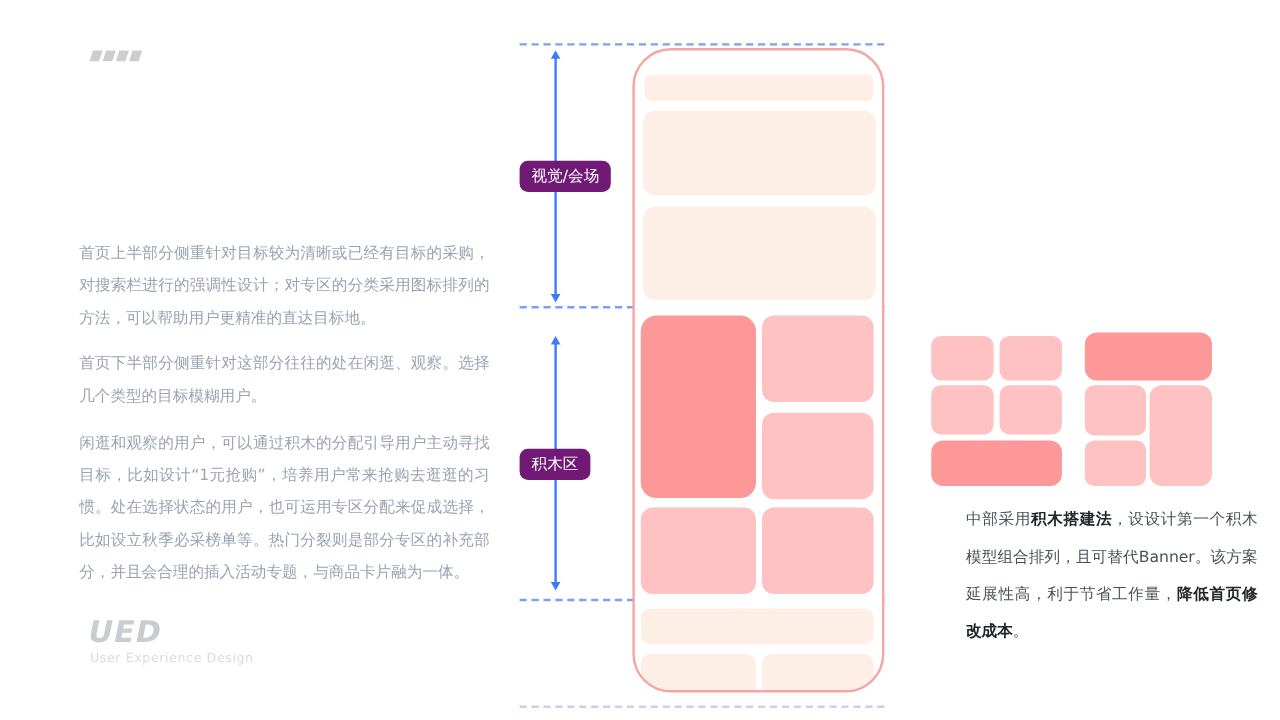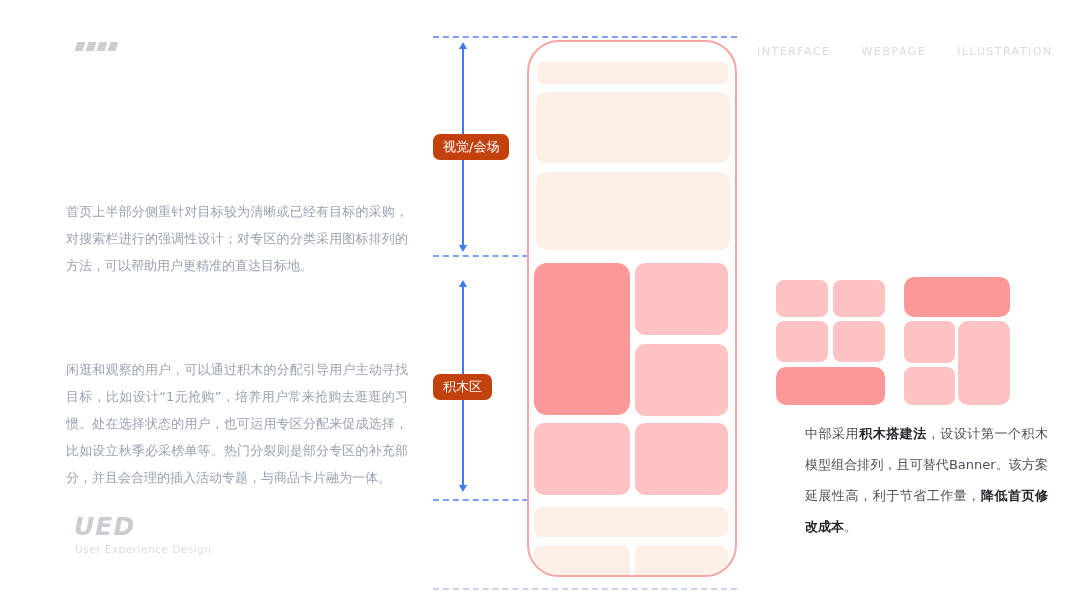--- a/index.html
+++ b/index.html
@@ -49,21 +49,21 @@
   .ph-c3  { left:106px;top:503px; width:93px;  height:50px; border-radius:8px; }
 
   .arrow { position:absolute; left:462px; width:2px; background:#3E7BF6; }
   .arrow-1 { top:48px; height:198px; }
   .arrow-2 { top:286px; height:200px; }
   .ah { position:absolute; left:-3px; width:0; height:0;
         border-left:4px solid transparent; border-right:4px solid transparent; }
   .ah-up   { top:-6px; border-bottom:7px solid #3E7BF6; }
   .ah-down { bottom:-6px; border-top:7px solid #3E7BF6; }
 
-  .seclabel { position:absolute; left:433px; background:#c2410c; color:#fff;
+  .seclabel { position:absolute; left:433px; background:#701a75; color:#fff;
               font-size:13px; font-weight:500; padding:4px 10px; border-radius:7px;
               white-space:nowrap; }
   .sl-1 { top:134px; } .sl-2 { top:374px; }
 
   
   .nav { position:absolute; left:757px; top:45px; display:flex; gap:31px;
          font-size:11px; letter-spacing:1.5px; color:#DADADA; }
 
   .rg { position:absolute; border-radius:8px; }
   .a1 { left:776px; top:280px; width:52px;  height:37px; }
@@ -87,20 +87,21 @@
 
   <div class="marks">
     <div class="mark"></div>
     <div class="mark"></div>
     <div class="mark"></div>
     <div class="mark"></div>
   </div>
 
 
   <p class="para p1">首页上半部分侧重针对目标较为清晰或已经有目标的采购，对搜索栏进行的强调性设计；对专区的分类采用图标排列的方法，可以帮助用户更精准的直达目标地。</p>
+  <p class="para p2">首页下半部分侧重针对这部分往往的处在闲逛、观察。选择几个类型的目标模糊用户。</p>
   <p class="para p3">闲逛和观察的用户，可以通过积木的分配引导用户主动寻找目标，比如设计“1元抢购”，培养用户常来抢购去逛逛的习惯。处在选择状态的用户，也可运用专区分配来促成选择，比如设立秋季必采榜单等。热门分裂则是部分专区的补充部分，并且会合理的插入活动专题，与商品卡片融为一体。</p>
 
   <div class="ued">UED</div>
   <div class="ued-sub">User Experience Design</div>
 
   <div class="dash dash-1"></div>
   <div class="dash dash-2"></div>
   <div class="dash dash-3"></div>
   <div class="dash dash-4"></div>
 
@@ -123,25 +124,20 @@
     <div class="ah ah-down"></div>
   </div>
   <div class="arrow arrow-2">
     <div class="ah ah-up"></div>
     <div class="ah ah-down"></div>
   </div>
 
   <div class="seclabel sl-1">视觉/会场</div>
   <div class="seclabel sl-2">积木区</div>
 
-  <div class="nav">
-    <span>INTERFACE</span>
-    <span>WEBPAGE</span>
-    <span>ILLUSTRATION</span>
-  </div>
 
   <div class="rg pinkL a1"></div>
   <div class="rg pinkL a2"></div>
   <div class="rg pinkL a3"></div>
   <div class="rg pinkL a4"></div>
   <div class="rg pinkD a5"></div>
   <div class="rg pinkD b1"></div>
   <div class="rg pinkL b2"></div>
   <div class="rg pinkL b3"></div>
   <div class="rg pinkL b4"></div>

